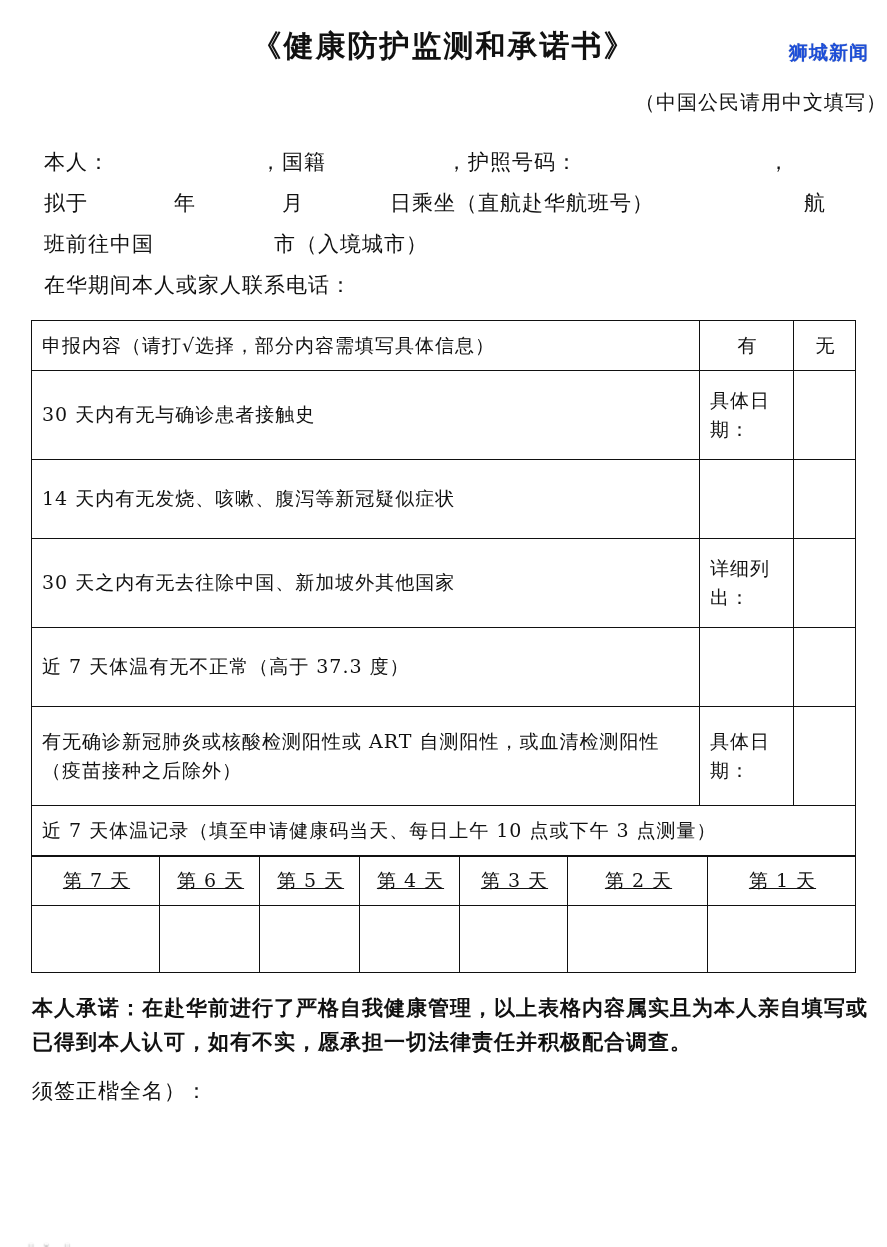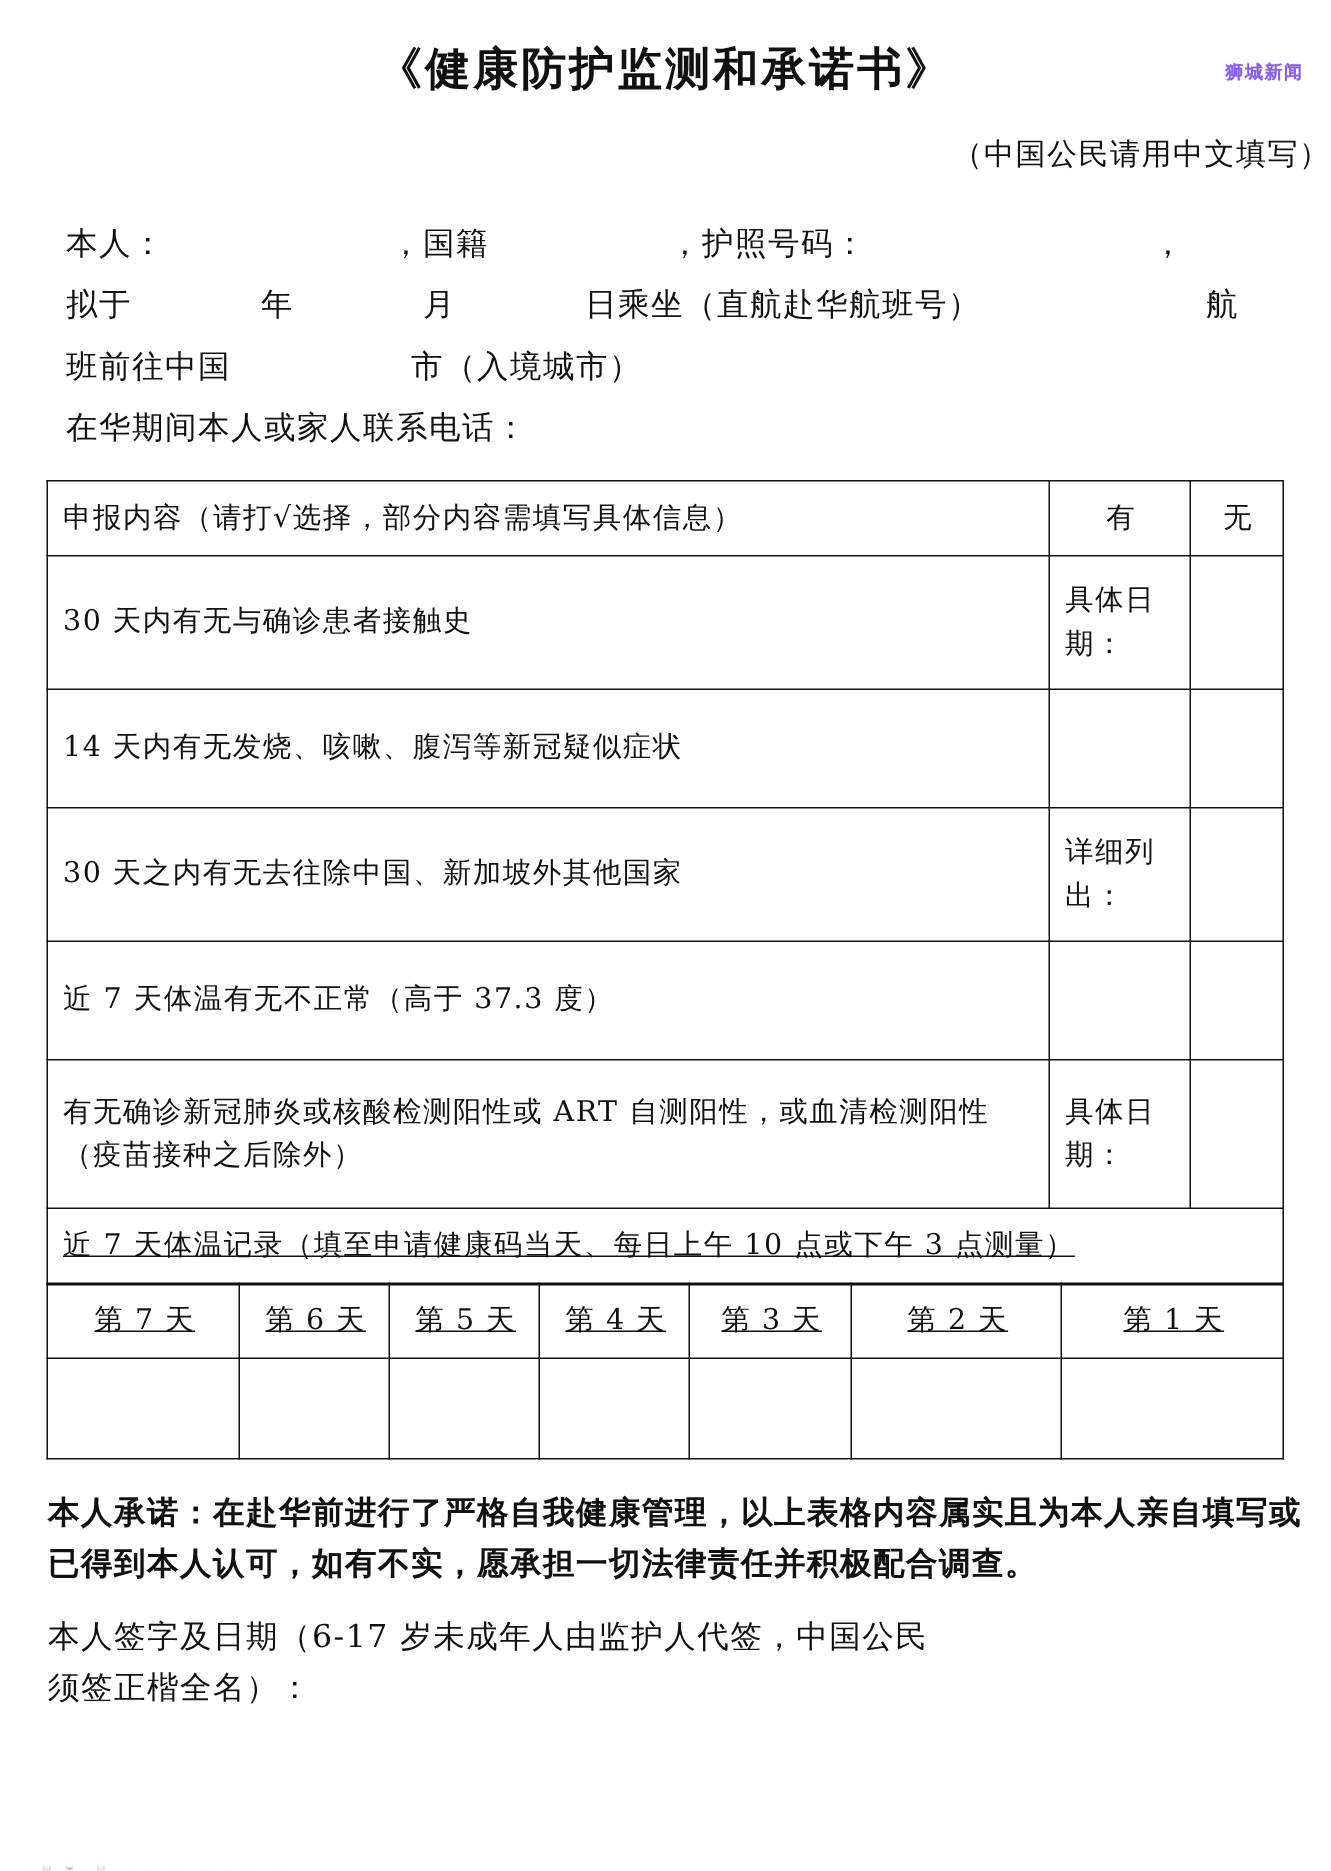--- a/index.html
+++ b/index.html
@@ -22,23 +22,23 @@
     box-sizing: border-box;
     padding: 0;
   }
 
   
   .wm-top {
     position: absolute;
     top: 14px;
     right: 18px;
     font-family: Liberation Serif, serif;
-    font-size: 12px;
-    font-weight: bold;
-    color: #8b5cf6;
+    font-size: 19px;
+    font-weight: bold;
+    color: #1d4ed8;
     letter-spacing: 1px;
     text-shadow: 0 0 1px rgba(0,0,0,0.25);
   }
   .wm-bottom {
     position: absolute;
     left: 14px;
     bottom: 6px;
     font-family: "Liberation Sans", sans-serif;
     font-size: 24px;
     font-weight: bold;
@@ -107,21 +107,20 @@
     vertical-align: top;
     padding-top: 8px;
   }
   td.tall { height: 58px; }
   td.tall2 { height: 68px; }
   td.two-line { height: 78px; }
 
   td.temp-head {
     font-size: 19px;
     padding: 12px 10px;
-    text-decoration: underline;
   }
   td.day-head {
     text-align: center;
     font-size: 19px;
     padding: 10px 2px;
   }
   td.day-cell {
     height: 46px;
   }
 
@@ -237,18 +236,17 @@
         <td class="day-cell"></td>
         <td class="day-cell"></td>
         <td class="day-cell"></td>
       </tr>
     </tbody>
   </table>
 
   <div class="promise">本人承诺：在赴华前进行了严格自我健康管理，以上表格内容属实且为本人亲自填写或已得到本人认可，如有不实，愿承担一切法律责任并积极配合调查。</div>
 
   <div class="sign">
-    <div>本人签字及日期（6-17 岁未成年人由监护人代签，中国公民</div>
     <div>须签正楷全名）：</div>
   </div>
 
   <div class="wm-bottom">shicheng.news</div>
 </div>
 
 </body></html>

